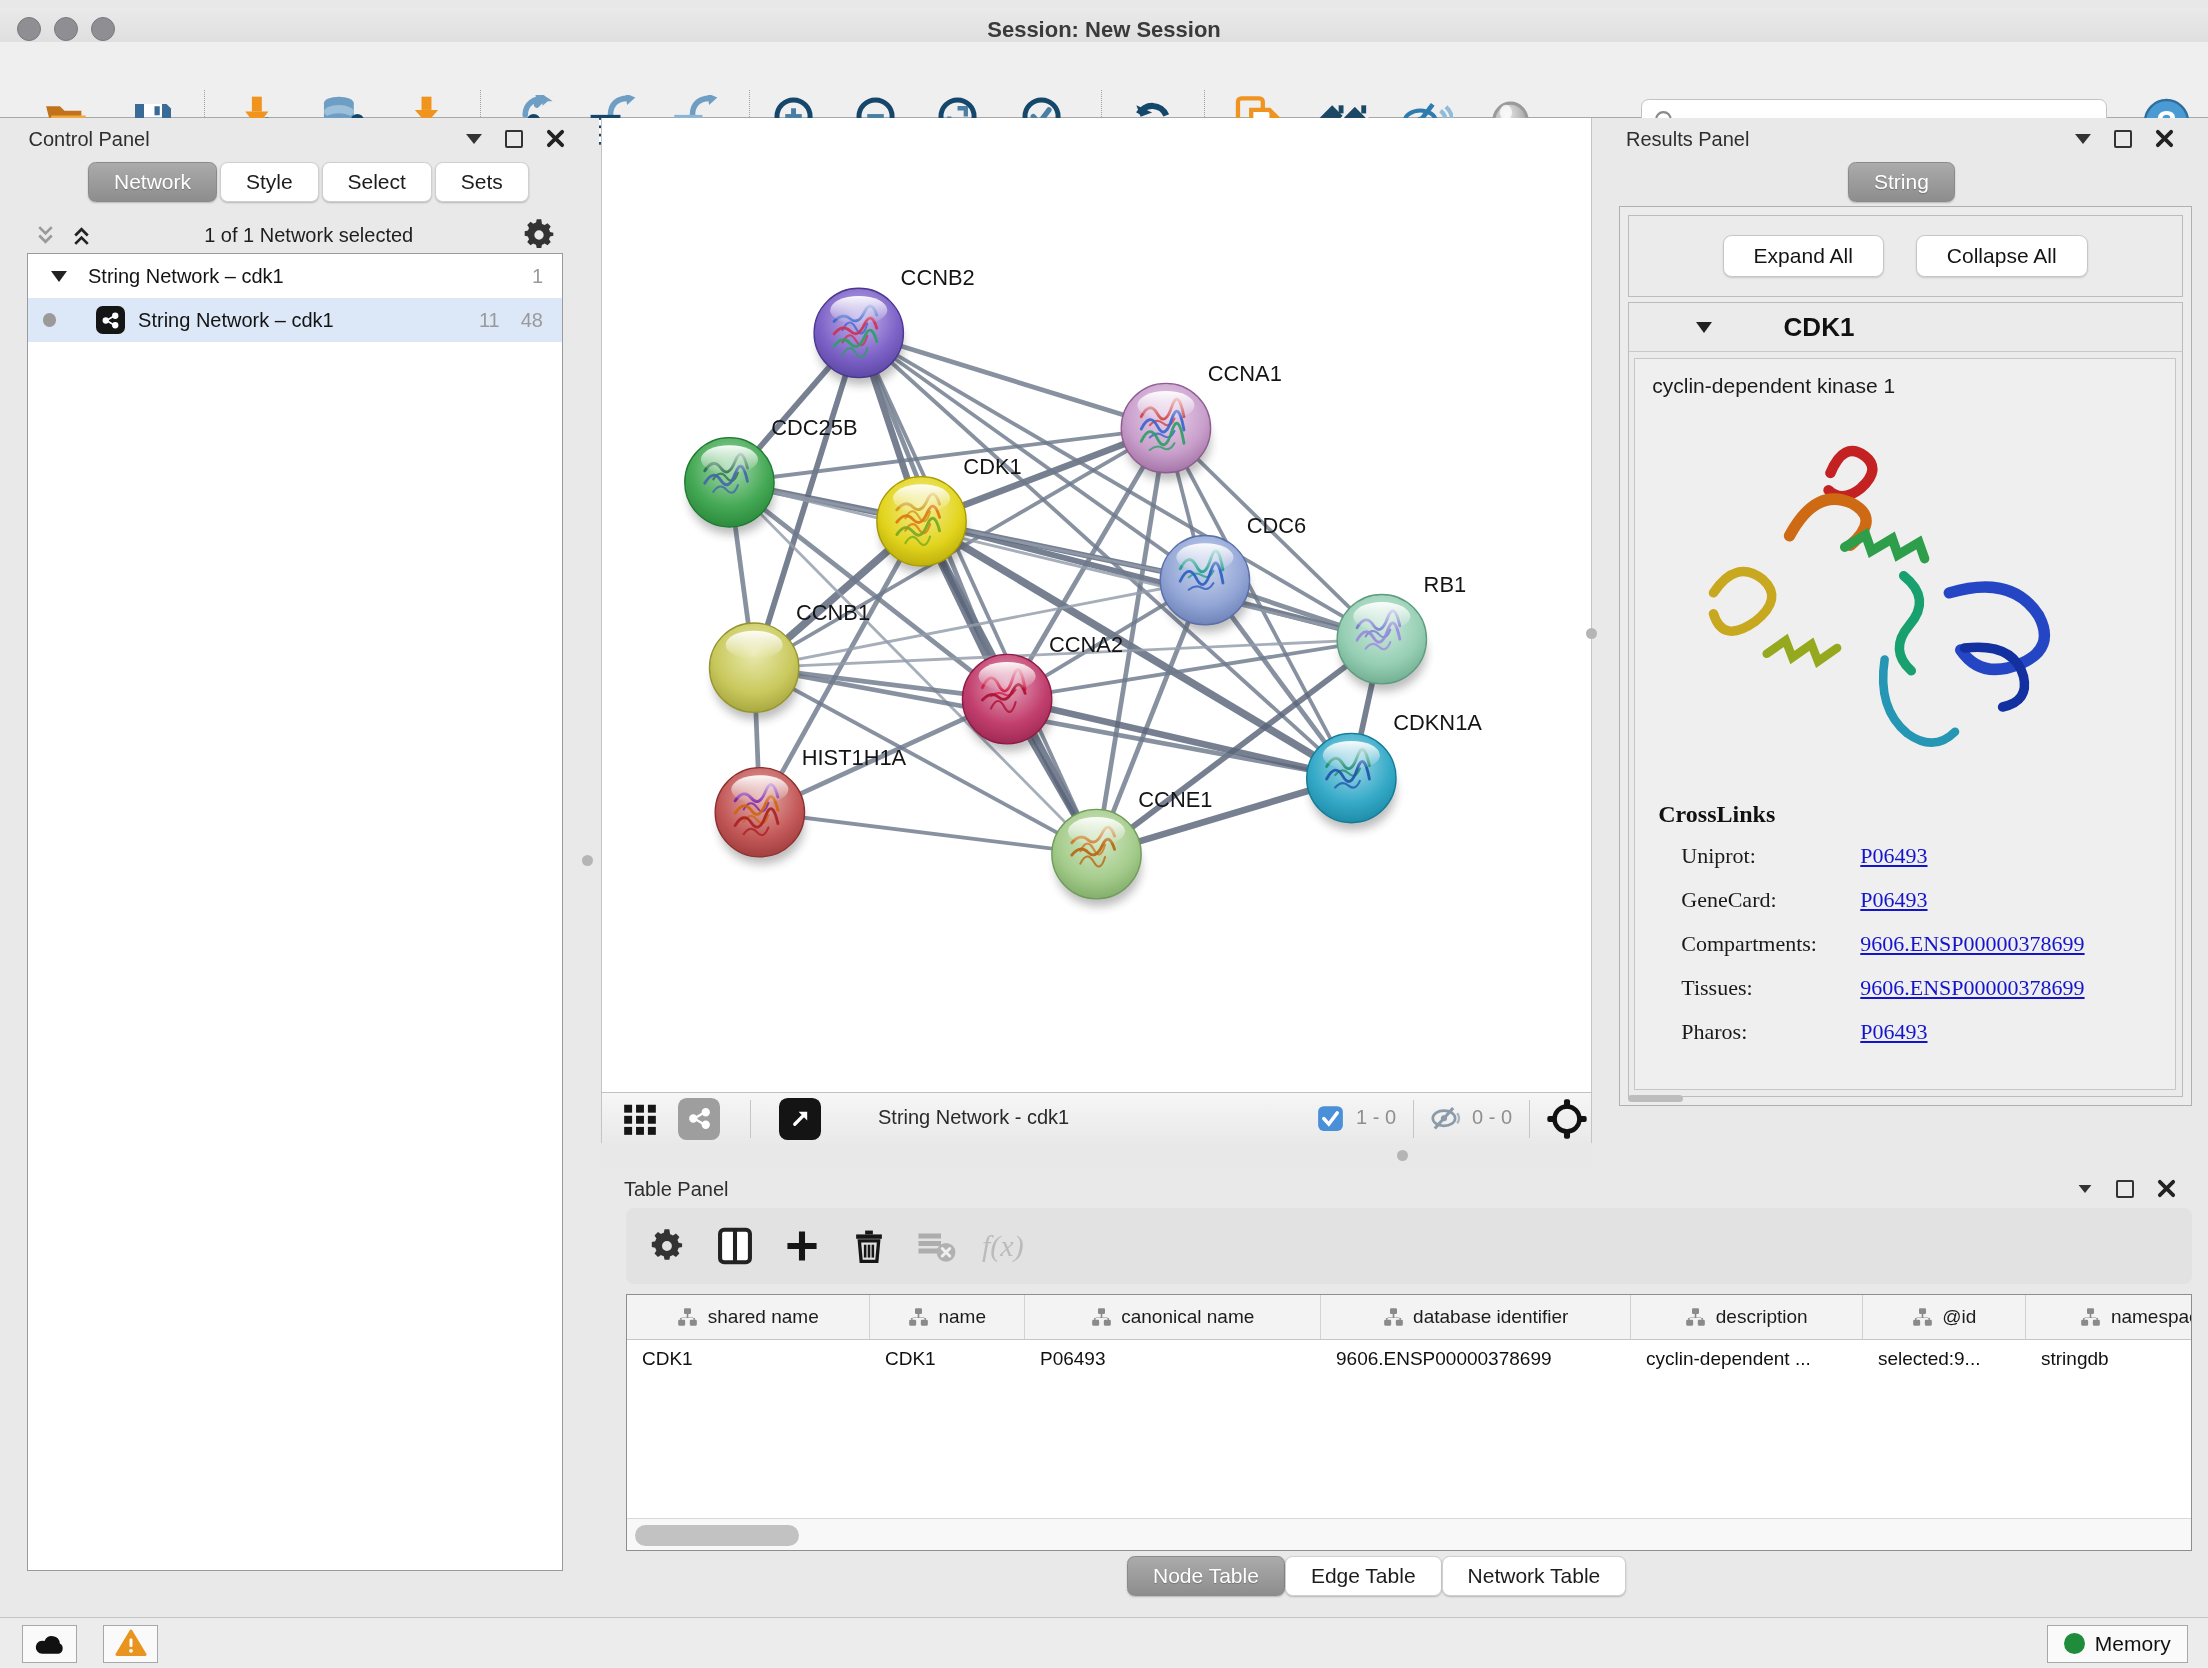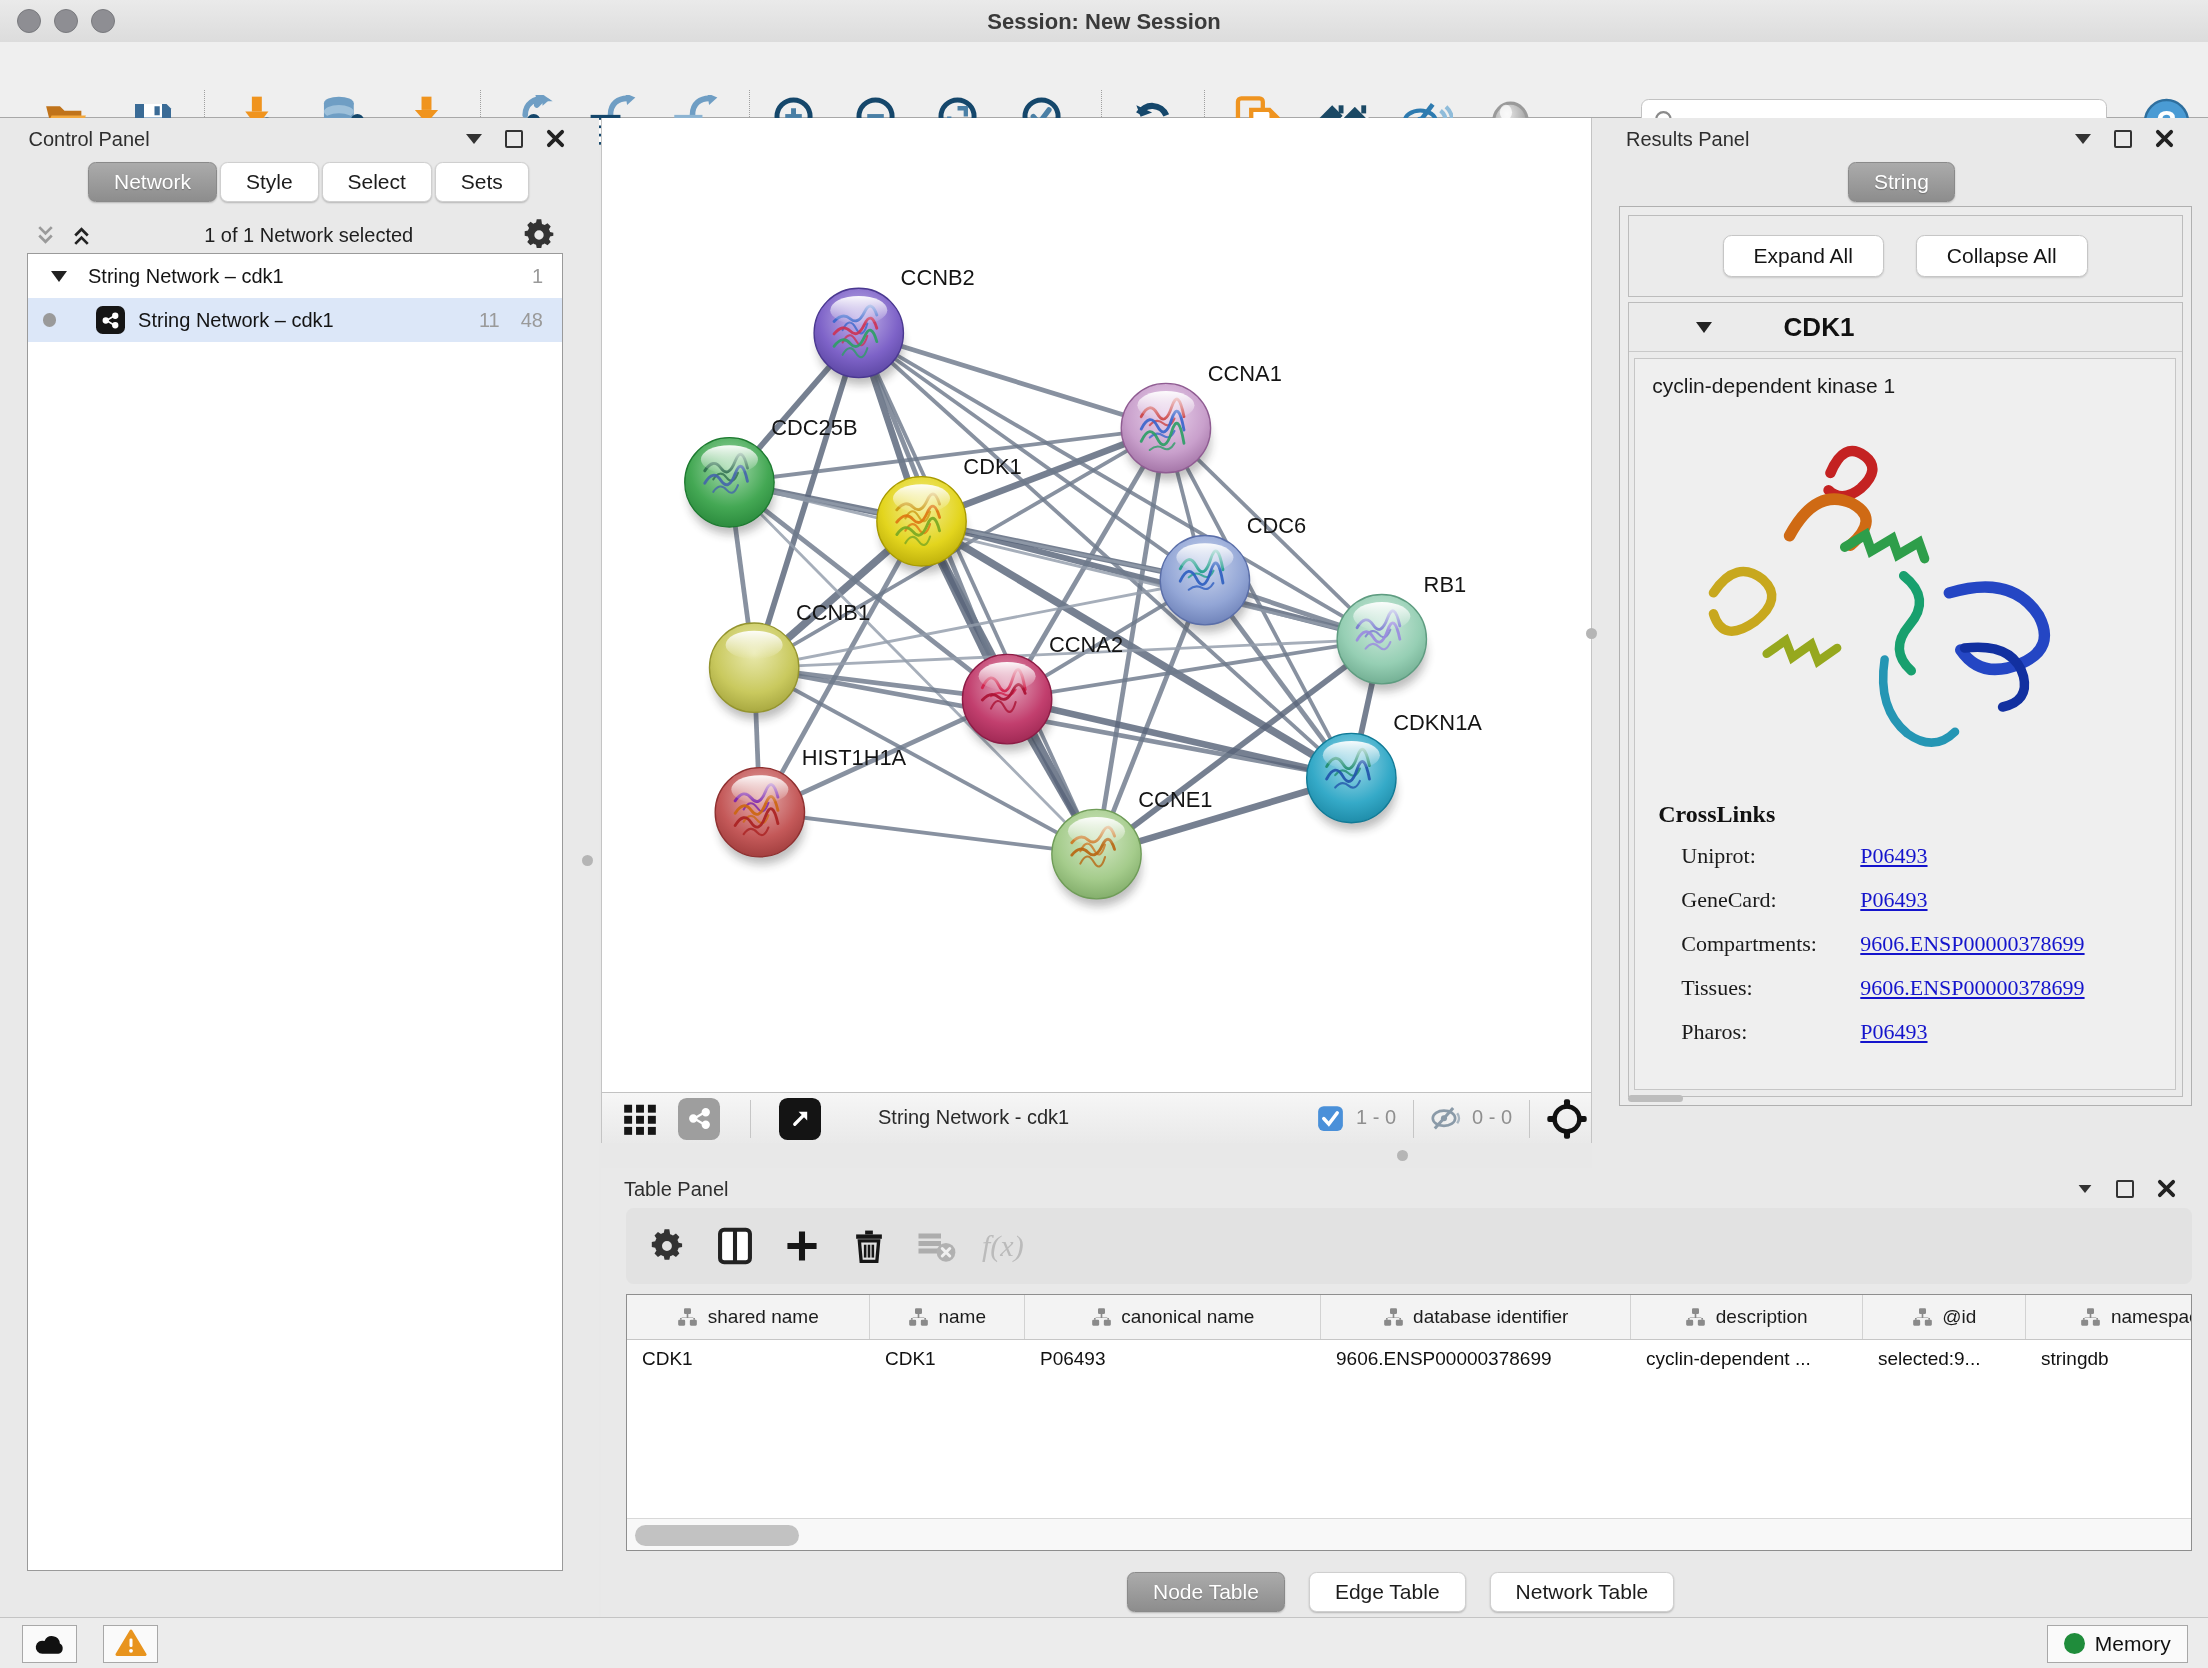--- a/index.html
+++ b/index.html
@@ -1,20 +1,20 @@
 <!DOCTYPE html>
 <html style="font-size:15px"><head>
 <meta charset="utf-8">
 <style>
   * { margin:0; padding:0; box-sizing:border-box; }
   html,body { width:2208px; height:1668px; overflow:hidden;
     font-family:"Liberation Sans", sans-serif; background:#e8e8e8; }
   .abs { position:absolute; }
   
-  #titlebar { position:absolute; left:0; top:0; width:2208px; height:52px;
+  #titlebar { position:absolute; left:0; top:8px; width:2208px; height:52px;
     background:linear-gradient(#eaeaea,#d9d9d9); border-bottom:1px solid #b4b4b4; }
   .tl { position:absolute; top:8.6px; width:24px; height:24px; border-radius:50%;
     background:#8e8e93; border:1px solid #797a7e; }
   #win-title { position:absolute; left:0; top:8.6px; width:100%; text-align:center;
     font-size:22px; font-weight:600; color:#3a3a3a; }
   
   #toolbar { position:absolute; left:0; top:42px; width:2208px; height:76px;
     background:#efefef; border-bottom:1px solid #a8a8a8; }
   .tbi { position:absolute; top:49px; width:61px; height:61px; display:flex;
     align-items:center; justify-content:center; }
@@ -109,21 +109,21 @@
   #thead { display:flex; height:45px; background:#f3f3f3; border-bottom:1px solid #c6c6c6; }
   .th { display:flex; align-items:center; justify-content:center; gap:9.5px;
     border-right:1px solid #d2d2d2; font-size:19px; color:#1c1c1c; flex:none; }
   #trow { display:flex; height:40px; }
   .td { padding:7.6px 5.7px 0 15px; font-size:19px; color:#111; flex:none; overflow:hidden;
     white-space:nowrap; }
   #hscroll { position:absolute; left:0; bottom:0; width:100%; height:32px;
     background:#f8f8f8; border-top:1px solid #d8d8d8; }
   #hthumb { position:absolute; left:7.6px; top:5.7px; width:164px; height:21px;
     background:#c2c2c2; border-radius:10.5px; }
-  #tp-tabs { position:absolute; left:526px; top:404px; display:flex;gap:24px; }
+  #tp-tabs { position:absolute; left:526px; top:388px; display:flex; }
   #tp-tabs .tab { border-radius:7.6px; }
   
   #bottombar { position:absolute; left:0; top:1617px; width:2208px; height:51px;
     background:#ececec; border-top:1px solid #c4c4c4; }
   .bb-btn { position:absolute; top:6.7px; height:38px; background:#fafafa;
     border:1.9px solid #a8a8a8; display:flex; align-items:center; justify-content:center; }
   #memory-btn { left:2047px; width:141px; gap:9.5px; font-size:21px; color:#111; }
   .green-dot { width:21px; height:21px; border-radius:50%; background:#1f8c3b; }
   .split-dot { position:absolute; width:11.4px; height:11.4px; border-radius:50%; background:#b5b5b5; }
   svg text { font-family:"Liberation Sans",sans-serif; }

